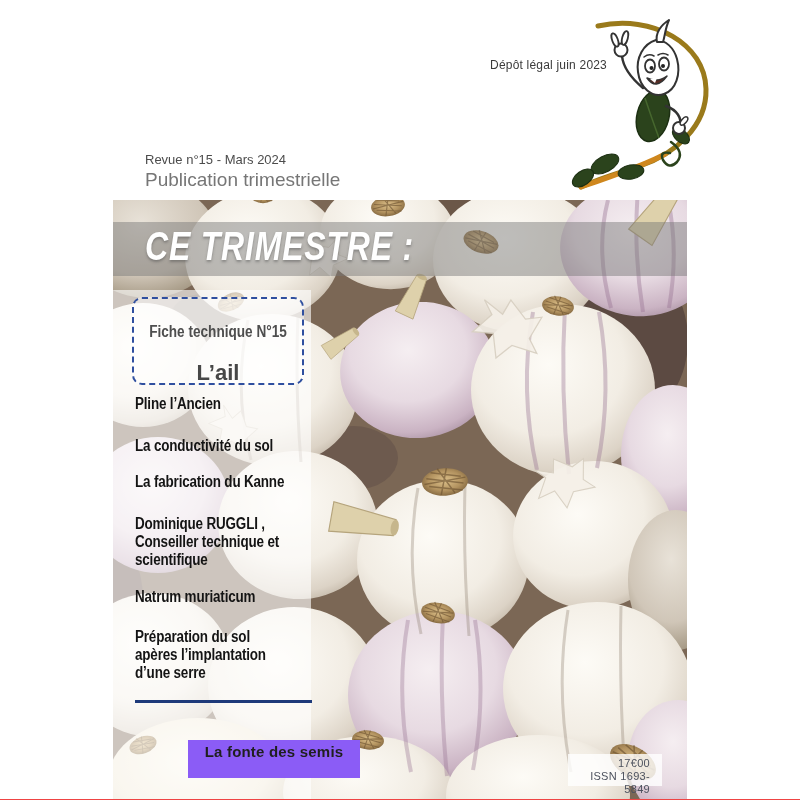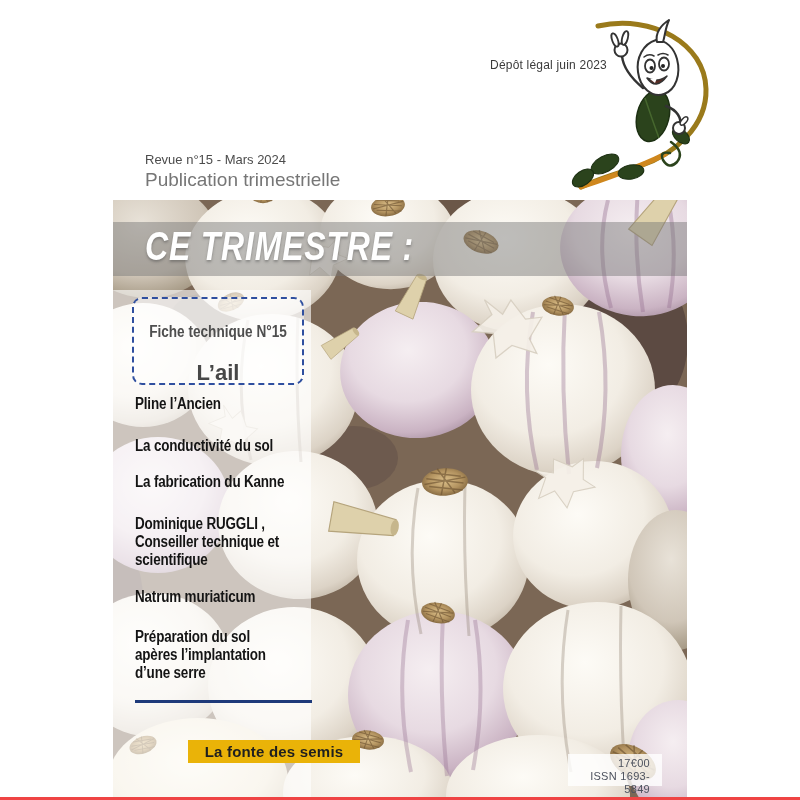--- a/index.html
+++ b/index.html
@@ -1,19 +1,19 @@
 <!DOCTYPE html>
 <html><head>
 <meta charset="utf-8">
 <style>
   html,body{margin:0;padding:0;background:#ffffff;}
   #page{
     position:relative;width:800px;height:800px;background:#ffffff;
     font-family:"Liberation Sans",sans-serif;overflow:hidden;
-    border-bottom:3px solid #ef4444;box-sizing:border-box;
+    border-bottom:1px solid #ef4444;box-sizing:border-box;
   }
   
   .legal{
     position:absolute;left:427px;top:58px;width:180px;text-align:right;
     font-size:12px;color:#3a3a3a;letter-spacing:.2px;
   }
   .masthead{
     position:absolute;left:95px;top:66px;width:590px;text-align:center;
   }
   .masthead h1{
@@ -61,21 +61,21 @@
   .feature-box .l2{font-size:22px;font-weight:bold;color:#474747;margin-top:19px;}
   .toc-item{
     position:absolute;left:22px;width:205px;font-size:16px;font-weight:bold;color:#141414;
     line-height:18px;white-space:pre-line;letter-spacing:-.2px;
     transform:scaleX(.84);transform-origin:left top;
   }
   .toc-0{top:195px}.toc-1{top:237px}.toc-2{top:273px}
   .toc-3{top:315px}.toc-4{top:388px}.toc-5{top:428px}
   .rule{position:absolute;left:22px;top:500px;width:177px;height:3px;background:#1e3a7a;}
   .banner{
-    position:absolute;left:75px;top:540px;width:172px;height:23px;background:#eab308;
+    position:absolute;left:75px;top:540px;width:172px;height:38px;background:#8b5cf6;
     text-align:center;font-size:15px;font-weight:bold;color:#1f1f1f;line-height:23px;
     letter-spacing:.2px;
   }
   .price-box{
     position:absolute;left:455px;top:554px;width:94px;height:32px;
     background:rgba(255,255,255,.8);text-align:right;padding:3px 12px 0 0;
     box-sizing:border-box;
   }
   .price-box div{font-size:11px;color:#4d525e;line-height:13px;letter-spacing:.3px;}
 </style>

